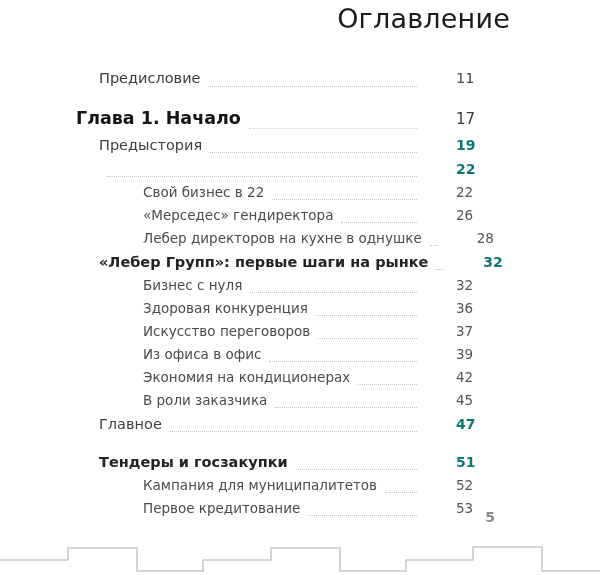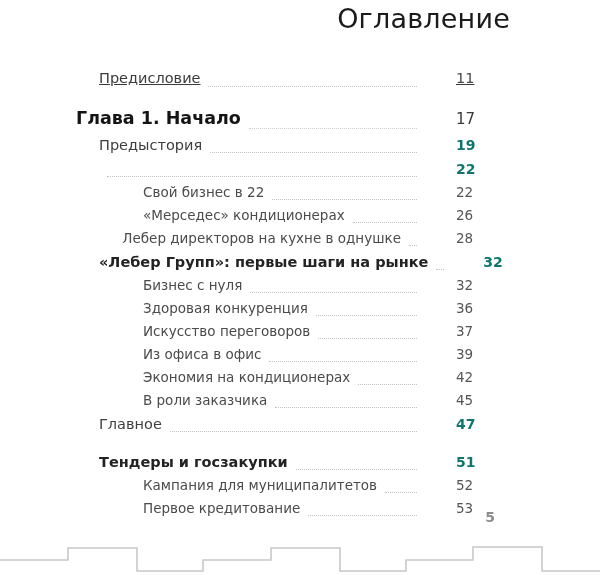--- a/index.html
+++ b/index.html
@@ -79,21 +79,20 @@
     color: #555555;
     margin-left: 32px;
   }
 
   
   .lvl-front {            
     font-size: 14.5px;
     line-height: 25px;
     color: #3b3b3b;
     padding-left: 23px;
-    text-decoration: underline;
   }
   .lvl-front .row-page { color: #4a4a4a; font-size: 14.5px; }
 
   .lvl-chapter {          
     font-size: 17.5px;
     line-height: 27px;
     font-weight: 700;
     color: #141414;
     padding-left: 0;
   }
@@ -111,21 +110,20 @@
   .lvl-2.strong {
     font-weight: 600;
     color: #232323;
   }
 
   .lvl-3 {                
     font-size: 13.5px;
     line-height: 23px;
     color: #4b4b4b;
     padding-left: 67px;
-    justify-content: flex-end;
   }
   .lvl-3 .row-page { color: #555555; font-size: 13.5px; }
 
   .spacer-lg { height: 14px; }
 
   
   .page-number {
     position: absolute;
     right: 57px;
     top: 509px;
@@ -170,21 +168,21 @@
       <div class="toc-row lvl-2">
         <span class="leader"></span>
         <span class="row-page">22</span>
       </div>
       <div class="toc-row lvl-3">
         <span class="row-label">Свой бизнес в 22</span>
         <span class="leader"></span>
         <span class="row-page">22</span>
       </div>
       <div class="toc-row lvl-3">
-        <span class="row-label">«Мерседес» кондиционерах</span>
+        <span class="row-label">«Мерседес» гендиректора</span>
         <span class="leader"></span>
         <span class="row-page">26</span>
       </div>
       <div class="toc-row lvl-3">
         <span class="row-label">Лебер директоров на кухне в однушке</span>
         <span class="leader"></span>
         <span class="row-page">28</span>
       </div>
       <div class="toc-row lvl-2 strong">
         <span class="row-label">«Лебер Групп»: первые шаги на рынке</span>

